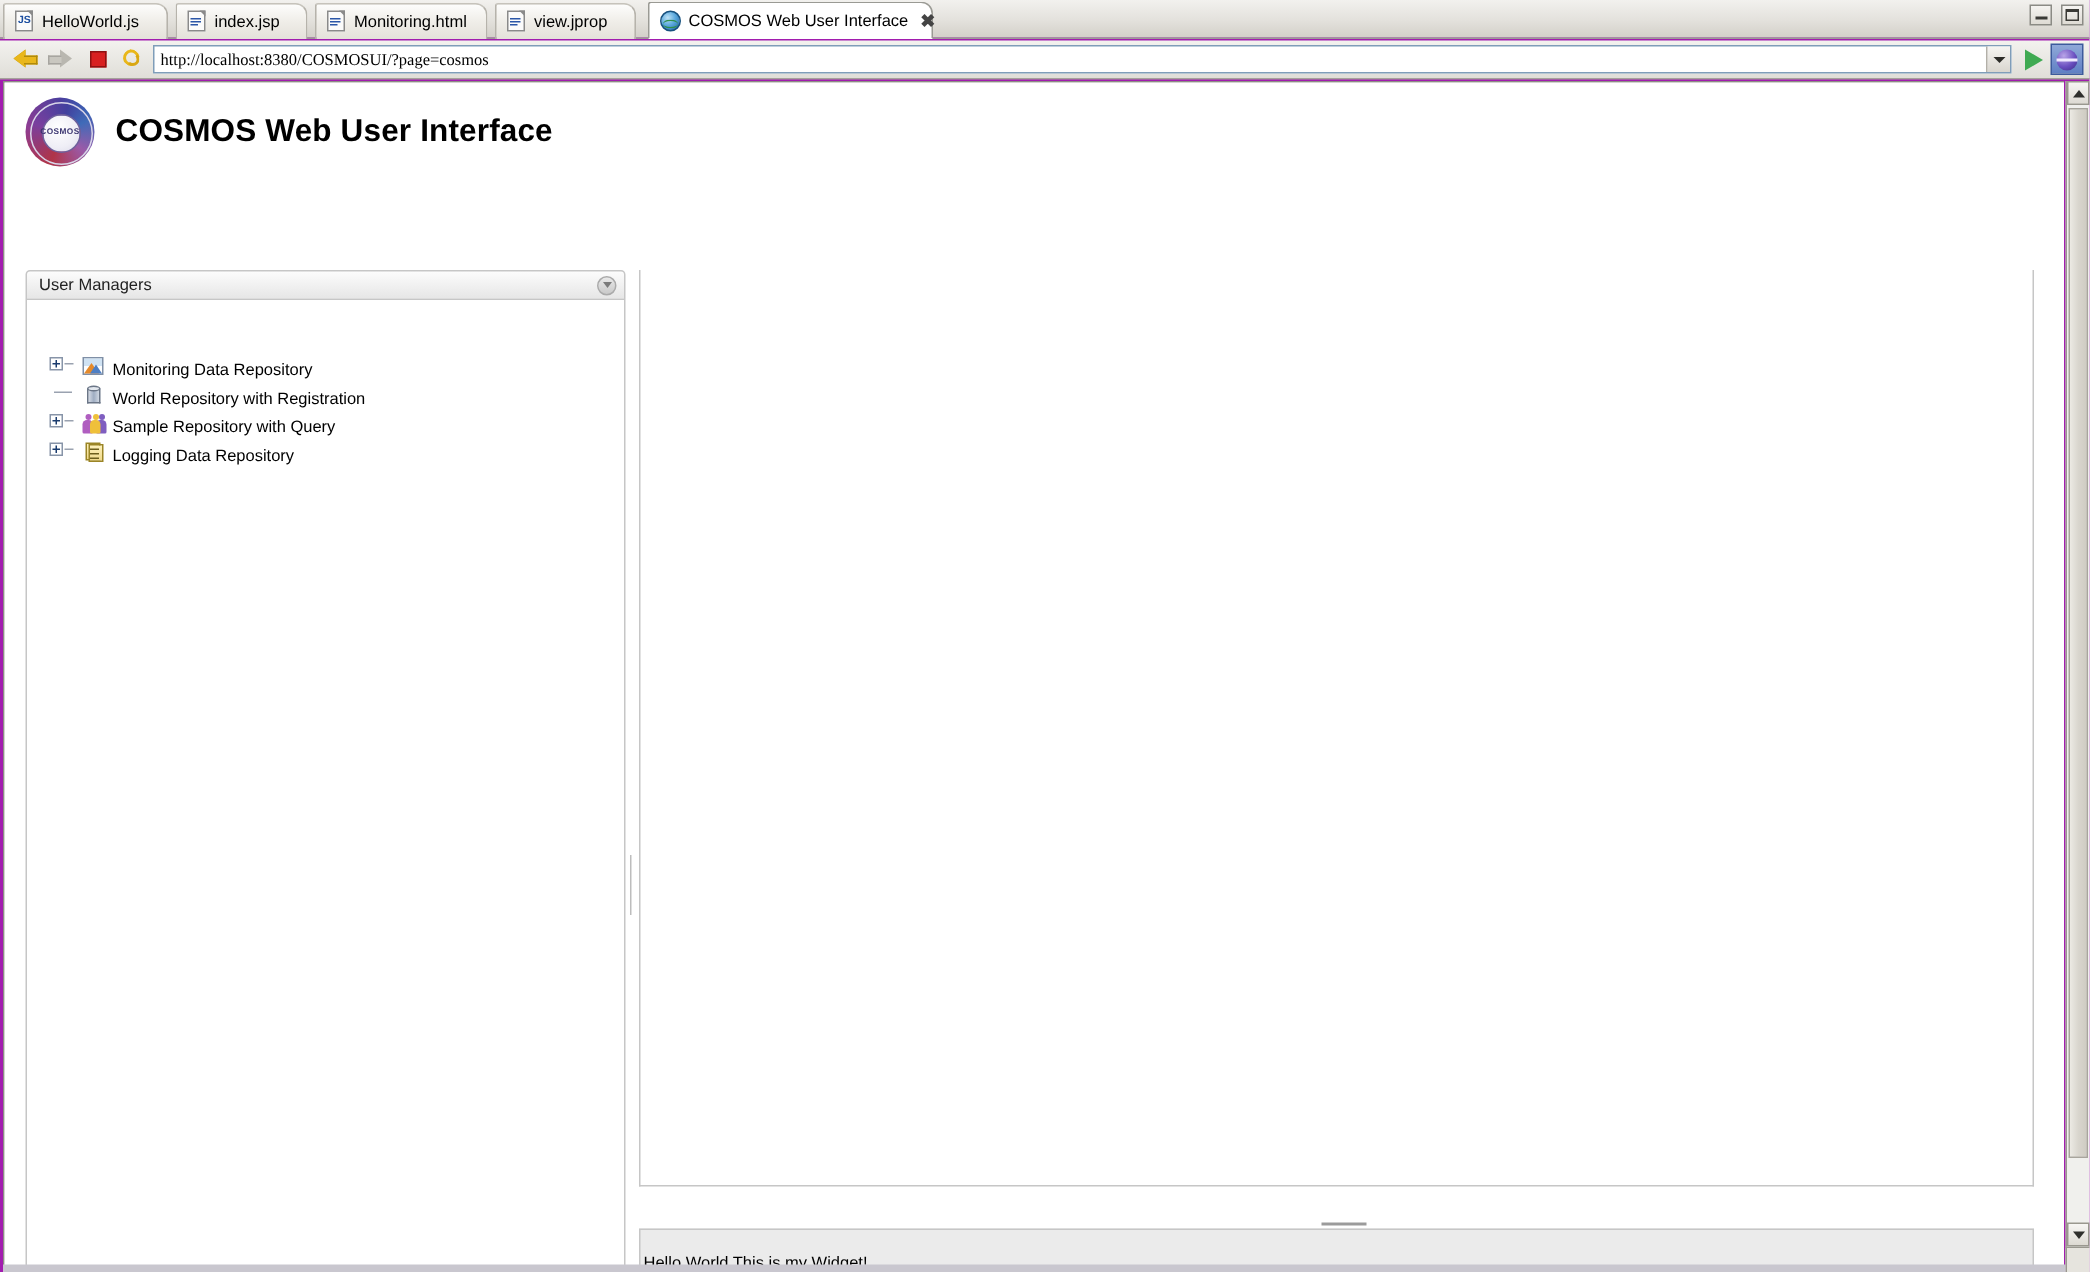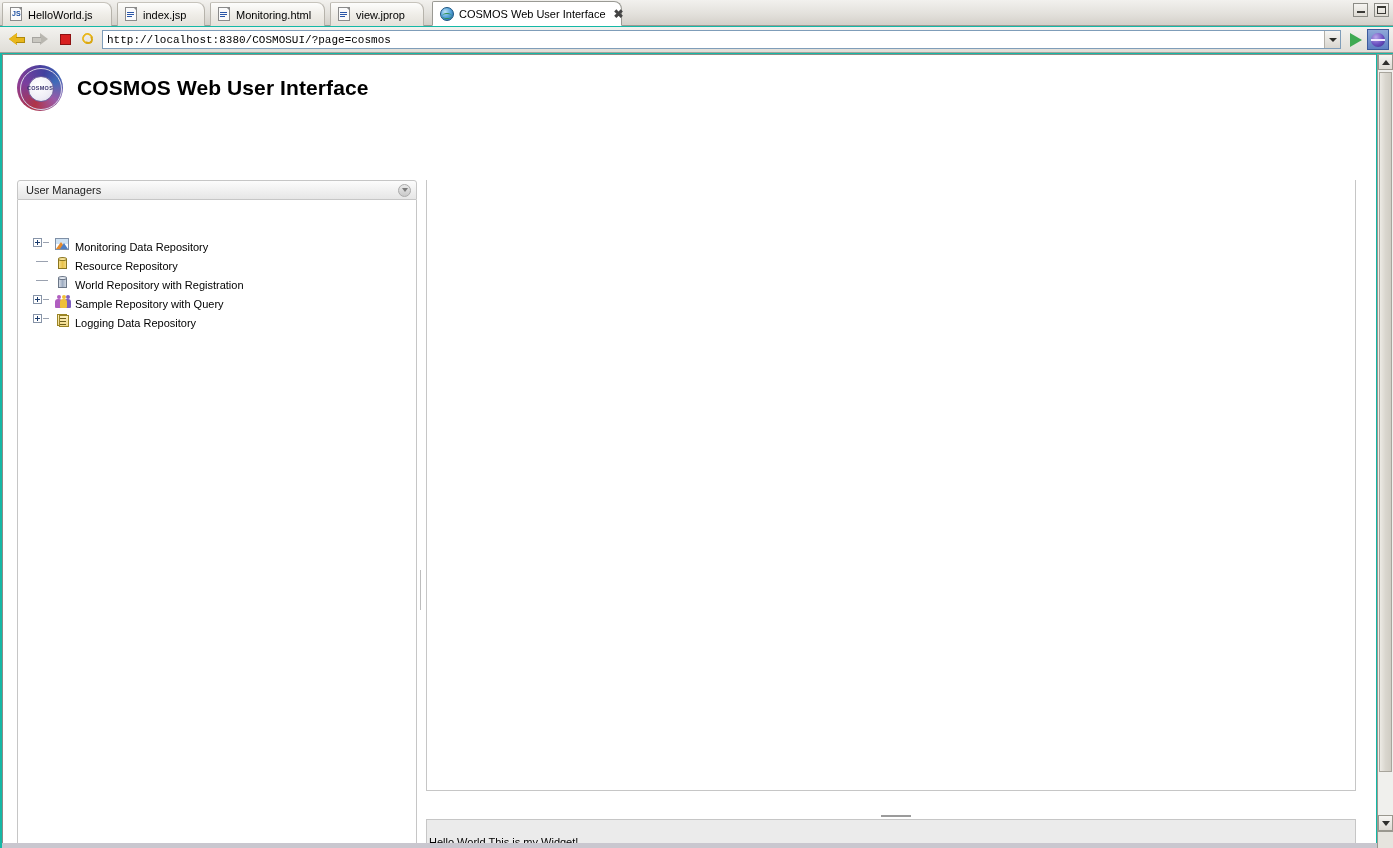--- a/index.html
+++ b/index.html
@@ -9,21 +9,21 @@
     overflow: hidden;
     font-family: "Liberation Sans", sans-serif;
     font-size: 11px;
     background: #ffffff;
   }
 
   
   #window {
     position: absolute; left: 0; top: 0;
     width: 1393px; height: 848px;
-    background: #14b8a6;
+    background: #a21caf;
   }
 
   
   #tabstrip {
     position: absolute; left: 0; top: 0;
     width: 1393px; height: 26px;
     background: linear-gradient(to bottom, #f2f1ee 0%, #e3e1dc 55%, #d3d0c9 100%);
     border-bottom: 1px solid #9a9a94;
   }
   .tab {
@@ -139,21 +139,21 @@
 
   #urlwrap {
     flex: 1 1 auto; height: 19px; margin: 0 4px 0 2px;
     background: #ffffff;
     border: 1px solid #7f9db9;
     display: flex; align-items: center;
     position: relative;
   }
   #urlinput {
     flex: 1 1 auto; border: none; outline: none;
-    font-family: Liberation Mono, monospace;
+    font-family: Liberation Serif, serif;
     font-size: 11px; color: #000; padding: 0 4px; height: 17px;
     background: transparent;
   }
   #urldrop {
     width: 16px; height: 17px; flex: 0 0 auto;
     background: linear-gradient(to bottom,#f6f5f2,#d9d6cf);
     border-left: 1px solid #b3b0a8;
     display: flex; align-items: center; justify-content: center;
   }
   .caret-dn {
@@ -510,32 +510,20 @@
               <span class="ticon">
                 <span class="ic-chart">
                     <span class="sky"></span>
                     <span class="peak1"></span>
                     <span class="peak2"></span>
                   </span>
               </span>
               <span class="tlabel">Monitoring Data Repository</span>
             </div>
 
-            <div class="trow">
-              <span class="twist leaf">
-                  <span class="dash"></span>
-                </span>
-              <span class="ticon">
-                <span class="ic-cyl gold">
-                    <span class="body"></span>
-                    <span class="cap"></span>
-                  </span>
-              </span>
-              <span class="tlabel">Resource Repository</span>
-            </div>
 
             <div class="trow">
               <span class="twist leaf">
                   <span class="dash"></span>
                 </span>
               <span class="ticon">
                 <span class="ic-cyl steel">
                     <span class="body"></span>
                     <span class="cap"></span>
                   </span>

